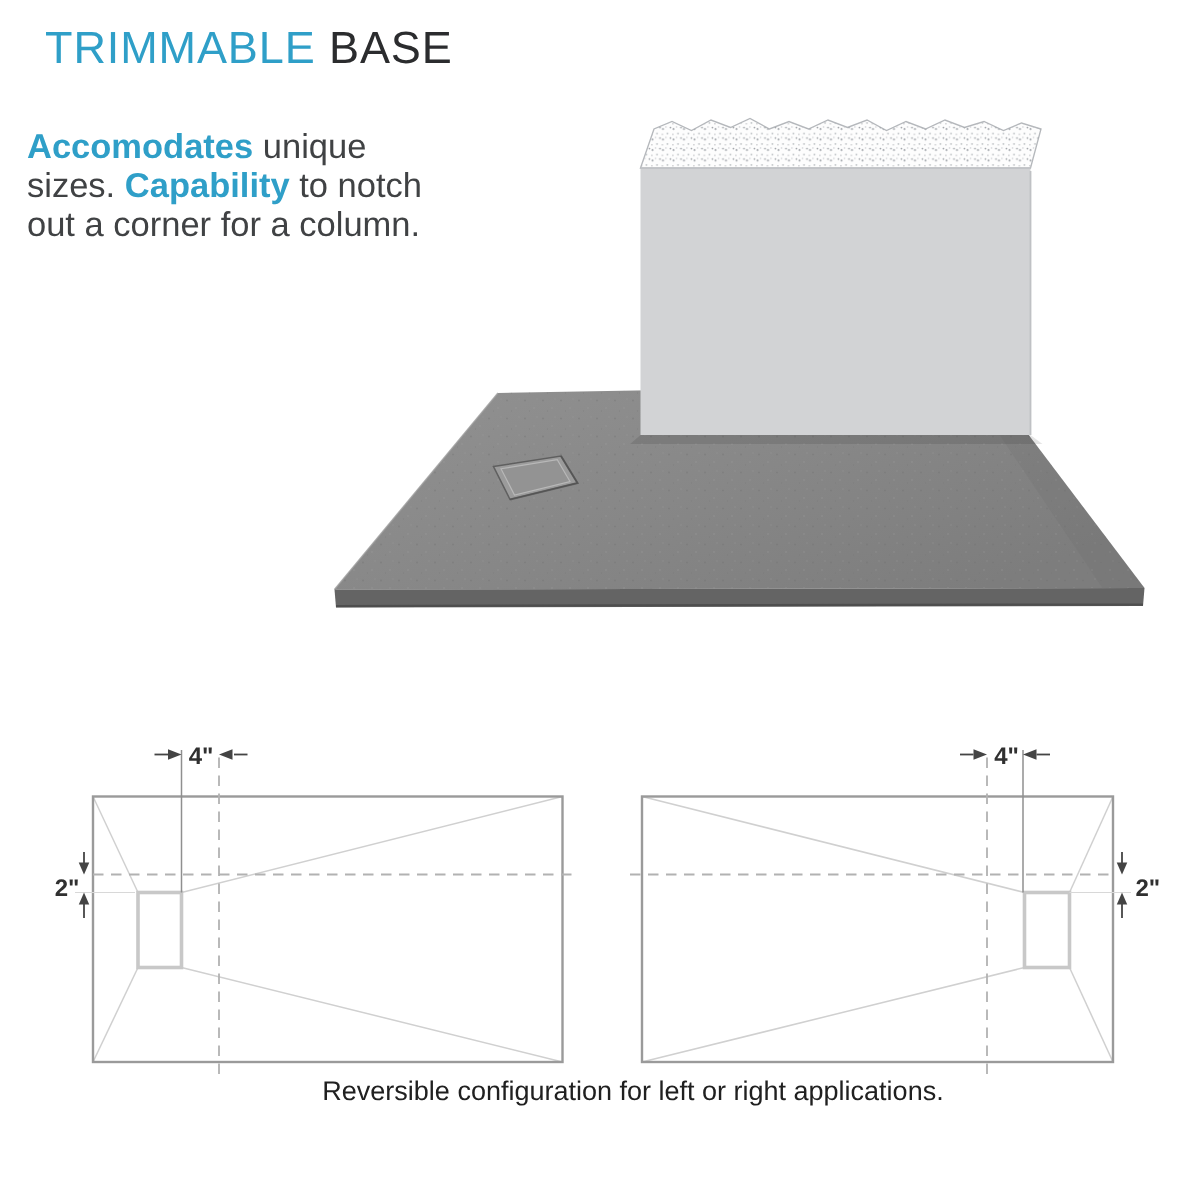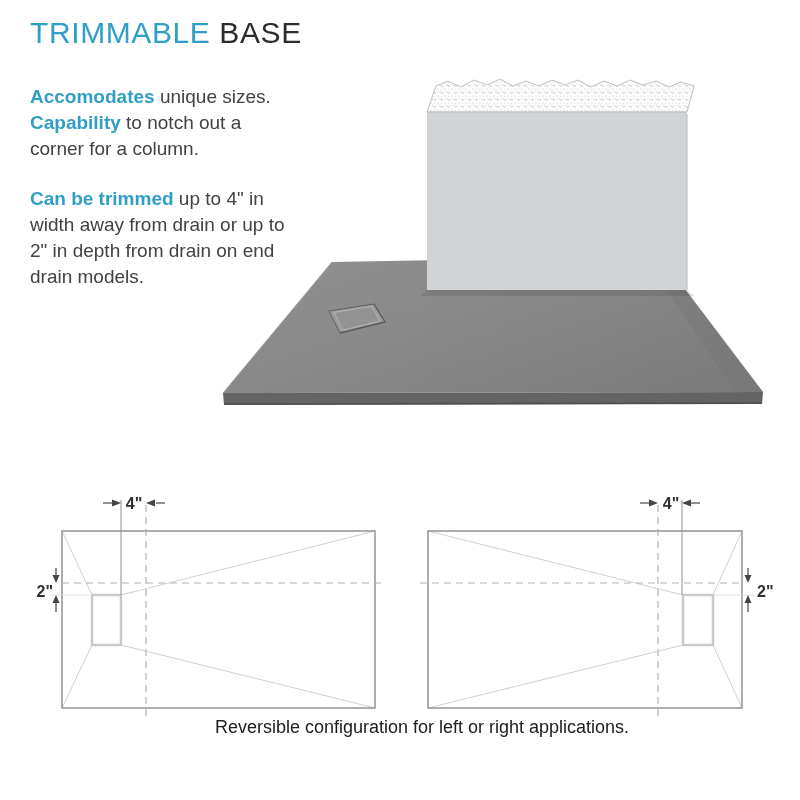--- a/index.html
+++ b/index.html
@@ -11,22 +11,22 @@
     font-family:"Liberation Sans", sans-serif;
     border-radius:32px;
   }
   .page-title{
     position:absolute;left:30px;top:16px;margin:0;
     font-size:30px;font-weight:400;letter-spacing:0.6px;
     color:#2b2c2e;white-space:pre;
   }
   .accent{color:#2f9fc8;}
   .intro{
-    position:absolute;left:30px;top:84px;width:268px;
-    font-size:19px;line-height:26px;color:#404244;
+    position:absolute;left:18px;top:84px;width:268px;
+    font-size:23px;line-height:26px;color:#404244;
   }
   .intro p{margin:0 0 24px 0;}
   .intro strong{font-weight:bold;}
   .illus,.plans{position:absolute;left:0;display:block;}
   .illus{top:0;}
   .plans{top:460px;}
   .plans text{font-family:"Liberation Sans", sans-serif;font-size:16px;font-weight:bold;fill:#303030;}
   .caption{
     position:absolute;left:42px;top:717px;width:760px;
     text-align:center;font-size:18px;color:#202020;
@@ -34,21 +34,20 @@
 </style>
 </head>
 <body>
 
 <div class="canvas">
 
   <h1 class="page-title"><span class="accent">TRIMMABLE</span><span> BASE</span></h1>
 
   <div class="intro">
     <p><strong class="accent">Accomodates</strong><span> unique sizes. </span><strong class="accent">Capability</strong><span> to notch out a corner for a column.</span></p>
-    <p><strong class="accent">Can be trimmed</strong><span> up to 4" in width away from drain or up to 2" in depth from drain on end drain models.</span></p>
   </div>
 
   <svg class="illus" width="800" height="460" viewBox="0 0 800 460">
     <defs>
       <linearGradient id="baseGrad" x1="0" y1="0" x2="1" y2="0.7">
         <stop offset="0" stop-color="#929292"></stop>
         <stop offset="0.55" stop-color="#878787"></stop>
         <stop offset="1" stop-color="#7d7d7d"></stop>
       </linearGradient>
       <pattern id="grain" width="12" height="12" patternUnits="userSpaceOnUse">

